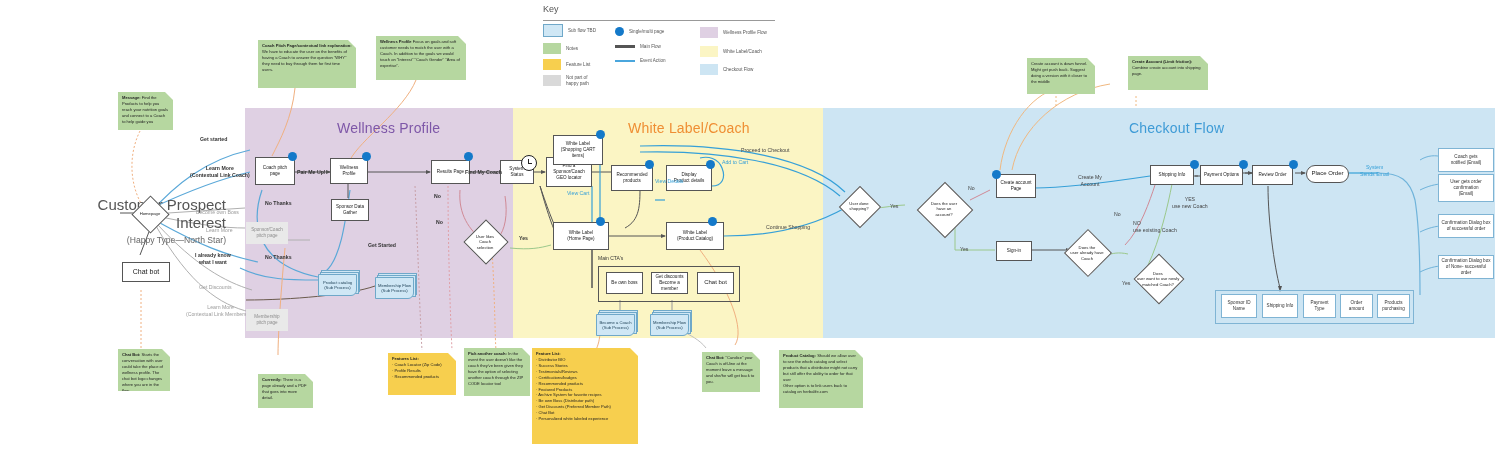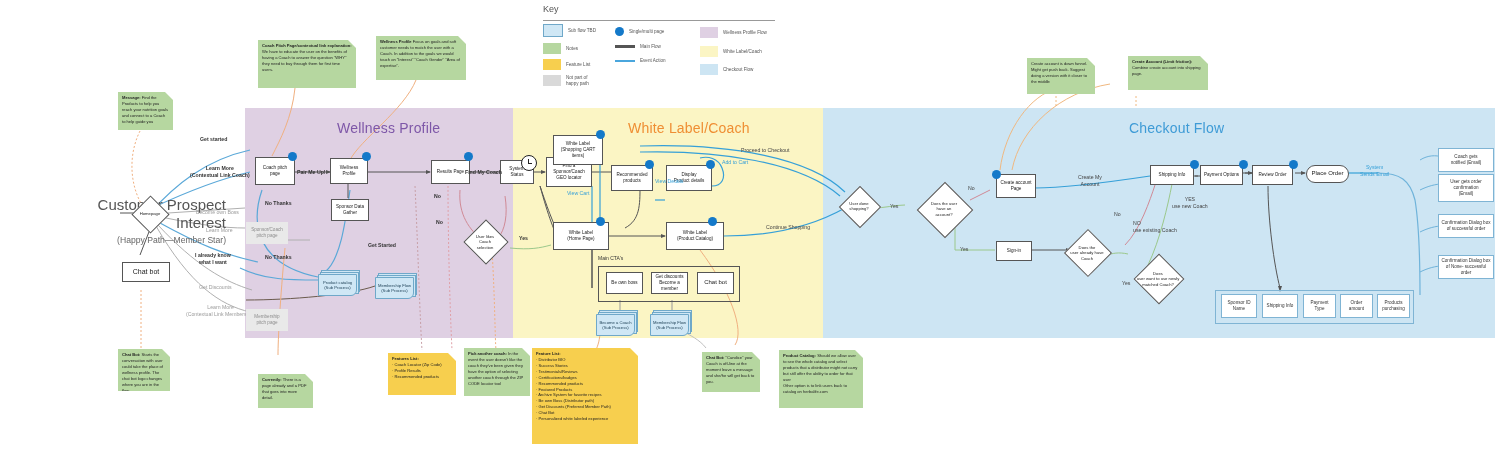--- a/index.html
+++ b/index.html
@@ -252,21 +252,21 @@
     </g>
     </svg>
 
   <div class="lane-title t-wellness">Wellness Profile</div>
   <div class="lane-title t-white">White Label/Coach</div>
   <div class="lane-title t-checkout">Checkout Flow</div>
 
   <div class="headline">
     <span>Customer Prospect</span><br>
     <span>Interest</span>
-    <span class="sub">(Happy Path—Member Star)</span>
+    <span class="sub">(Happy Type—North Star)</span>
   </div>
 
   <div class="diamond" style="left:137px;top:201px;width:25px;height:25px;"></div>
   <div class="diamond-label" style="left:128px;top:206px;width:44px;height:16px;">Homepage</div>
 
   <div class="node big" style="left:122px;top:262px;width:48px;height:20px;">Chat bot</div>
 
   <div class="elabel el-dark" style="left:200px;top:136px;">Get started</div>
   <div class="elabel el-dark" style="left: 190px; top: 165px; text-align: center; white-space: pre-line;">Learn More
 (Contextual Link Coach)</div>

